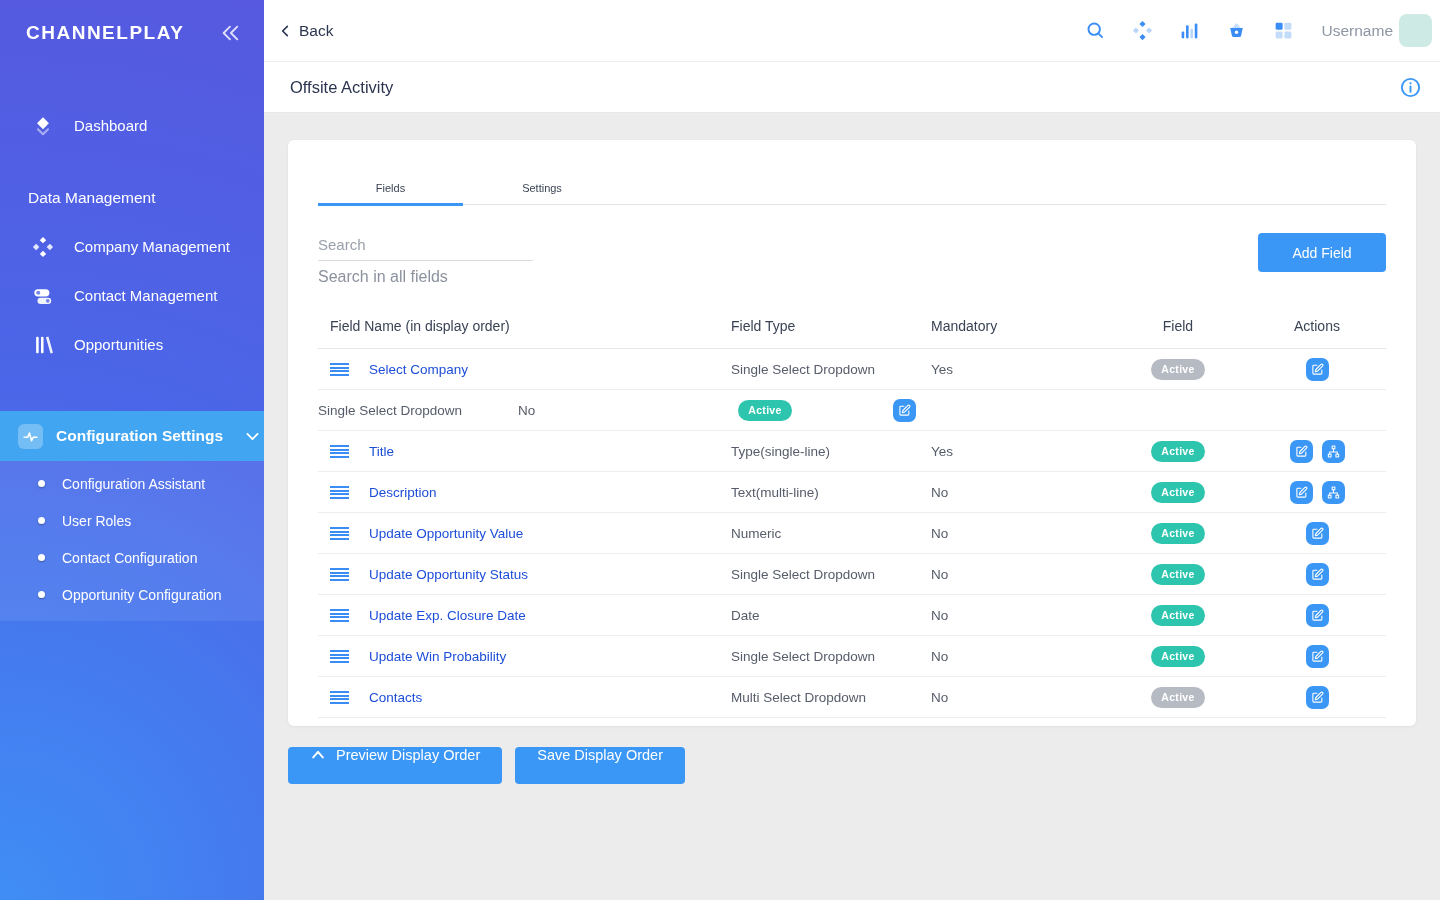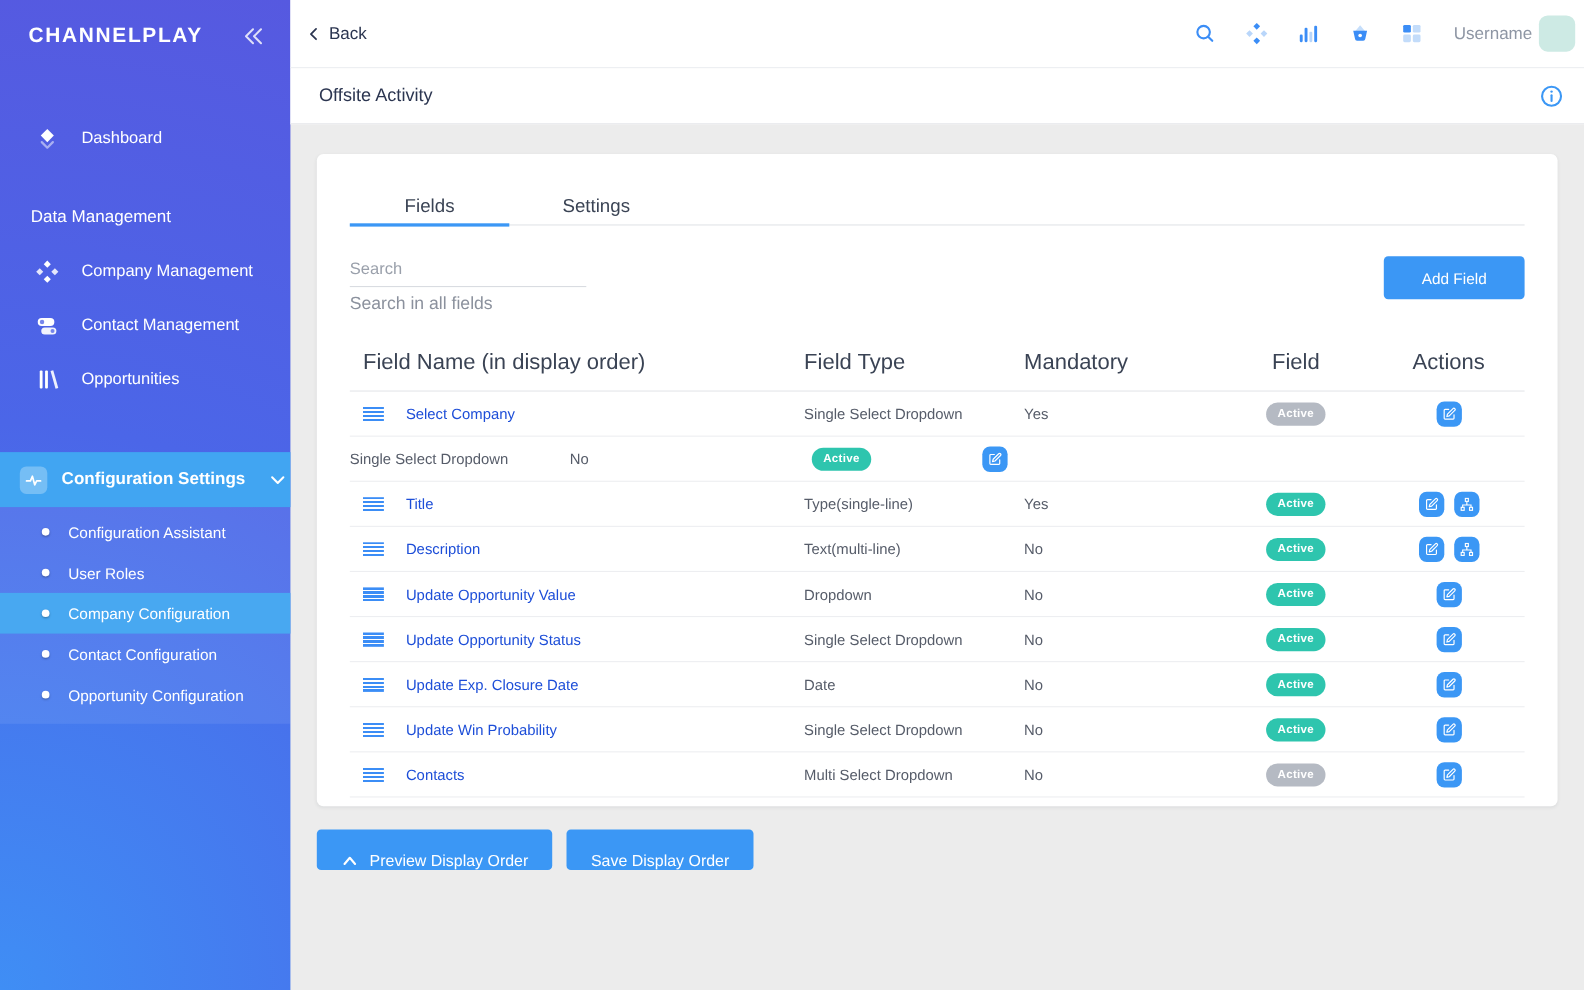--- a/index.html
+++ b/index.html
@@ -43,57 +43,57 @@
   .avatar { width:33px; height:33px; border-radius:8px; background:#cdeae4; margin-left:6px; flex:0 0 auto; }
 
   .subheader { height:51px; background:#fff; border-bottom:1px solid #e6e8ec; display:flex; align-items:center; padding:0 18px 0 26px; }
   .page-title { font-size:16.5px; color:#2b3550; }
   .info-btn { margin-left:auto; display:flex; background:none; border:none; padding:0; cursor:pointer; }
 
   .content { flex:1; padding:27px 24px 0; overflow:hidden; }
   .card { background:#fff; border-radius:6px; box-shadow:0 1px 3px rgba(40,50,70,.07); padding:0 30px 8px; }
 
   .tabs { display:flex; padding-top:32px; border-bottom:1px solid #e2e4e8; }
-  .tab { position:relative; height:32px; display:flex; align-items:center; justify-content:center; font-size:17px; color:#3a4354; cursor:pointer; }
+  .tab { position:relative; height:32px; display:flex; align-items:center; justify-content:center; font-size:11px; color:#3a4354; cursor:pointer; }
   .tab.fields { width:145px; }
   .tab.settings { width:158px; }
   .tab.active::after { content:""; position:absolute; left:0; right:0; bottom:-2px; height:3px; background:#3b97f5; }
 
   .search-row { display:flex; align-items:flex-start; justify-content:space-between; margin-top:28px; }
   .search-box { width:215px; }
   .search-input { width:100%; border:none; border-bottom:1px solid #d9dce1; background:transparent; outline:none;
                   font-family:inherit; font-size:15px; padding:3px 0 7px; color:#3a4354; }
   .search-input::placeholder { color:#9aa0ab; }
   .search-hint { margin-top:7px; font-size:16px; color:#8b919d; }
   .add-btn { width:128px; height:39px; border:none; border-radius:4px; background:#3b97f5; color:#fff;
              font-size:14px; font-family:inherit; cursor:pointer; }
 
   .table { margin-top:24px; }
-  .thead { display:flex; align-items:center; padding:8px 0 14px; border-bottom:1px solid #e4e6ea; color:#3a4354; font-size:20px; }
+  .thead { display:flex; align-items:center; padding:8px 0 14px; border-bottom:1px solid #e4e6ea; color:#3a4354; font-size:14px; }
   .trow { display:flex; align-items:center; height:41px; border-bottom:1px solid #edeef1; font-size:13.5px; color:#565c69; }
   .col-name { flex:1; display:flex; align-items:center; gap:20px; padding-left:12px; min-width:0; }
   .thead .col-name { padding-left:12px; }
   .col-type { width:200px; flex:0 0 200px; }
   .col-mand { width:177px; flex:0 0 177px; }
   .col-status { width:140px; flex:0 0 140px; display:flex; justify-content:center; }
   .col-actions { width:138px; flex:0 0 138px; display:flex; justify-content:center; gap:9px; }
   .name-text { color:#1d4ed8; }
   .drag { width:19px; height:13px; cursor:grab;
           background:repeating-linear-gradient(to bottom, #3b8df6 0px, #3b8df6 2px, transparent 2px, transparent 3.6px); }
   .badge { min-width:52px; height:21px; padding:0 10px; border-radius:10.5px; display:inline-flex; align-items:center;
            justify-content:center; color:#fff; font-size:10.5px; font-weight:bold; letter-spacing:.3px; }
   .badge.green { background:#2ec5ae; }
   .badge.gray  { background:#b5bac3; }
   .icon-btn { width:23px; height:23px; border:none; border-radius:7px; background:#3b97f5; display:inline-flex;
               align-items:center; justify-content:center; padding:0; cursor:pointer; }
   .icon-btn svg { width:13px; height:13px; }
 
   .footer-actions { display:flex; gap:13px; margin-top:21px; }
   .footer-btn { height:37px; border:none; border-radius:4px; background:#3b97f5; color:#fff; font-size:14.5px;
-                font-family:inherit; padding:0 22px; display:inline-flex; align-items:flex-end; gap:10px; cursor:pointer; }
+                font-family:inherit; padding:0 22px; display:inline-flex; align-items:flex-start; gap:10px; cursor:pointer; }
 </style>
 </head>
 <body>
 
 <div class="app">
 
   <aside class="sidebar">
     <div class="logo-row">
       <span class="logo">CHANNELPLAY</span>
       <span class="collapse-btn">
@@ -166,24 +166,20 @@
     </div>
 
     <div class="sub-wrap" id="submenu">
         <div class="sub-item">
           <span class="bullet"></span>
           <span class="sub-label">Configuration Assistant</span>
         </div>
         <div class="sub-item">
           <span class="bullet"></span>
           <span class="sub-label">User Roles</span>
-        </div>
-        <div class="sub-item active">
-          <span class="bullet"></span>
-          <span class="sub-label">Company Configuration</span>
         </div>
         <div class="sub-item">
           <span class="bullet"></span>
           <span class="sub-label">Contact Configuration</span>
         </div>
         <div class="sub-item">
           <span class="bullet"></span>
           <span class="sub-label">Opportunity Configuration</span>
         </div>
       </div>
@@ -364,21 +360,21 @@
                       <path d="M12 7v6M5 17v-4h14v4"></path>
                     </svg>
                   </button>
                 </div>
               </div>
               <div class="trow">
                 <div class="cell col-name">
                   <span class="drag"></span>
                   <span class="name-text">Update Opportunity Value</span>
                 </div>
-                <div class="cell col-type">Dropdown</div>
+                <div class="cell col-type">Numeric</div>
                 <div class="cell col-mand">No</div>
                 <div class="cell col-status">
                   <span class="badge green">Active</span>
                 </div>
                 <div class="cell col-actions">
                   <button class="icon-btn">
                     <svg viewBox="0 0 24 24" fill="none" stroke="#fff" stroke-width="2" stroke-linecap="round" stroke-linejoin="round">
                       <path d="M11 4H5a1.5 1.5 0 0 0-1.5 1.5V19A1.5 1.5 0 0 0 5 20.5h13.5A1.5 1.5 0 0 0 20 19v-6"></path>
                       <path d="M18.3 2.7a2.1 2.1 0 0 1 3 3L12 15l-4 1 1-4 9.3-9.3z"></path>
                     </svg>

